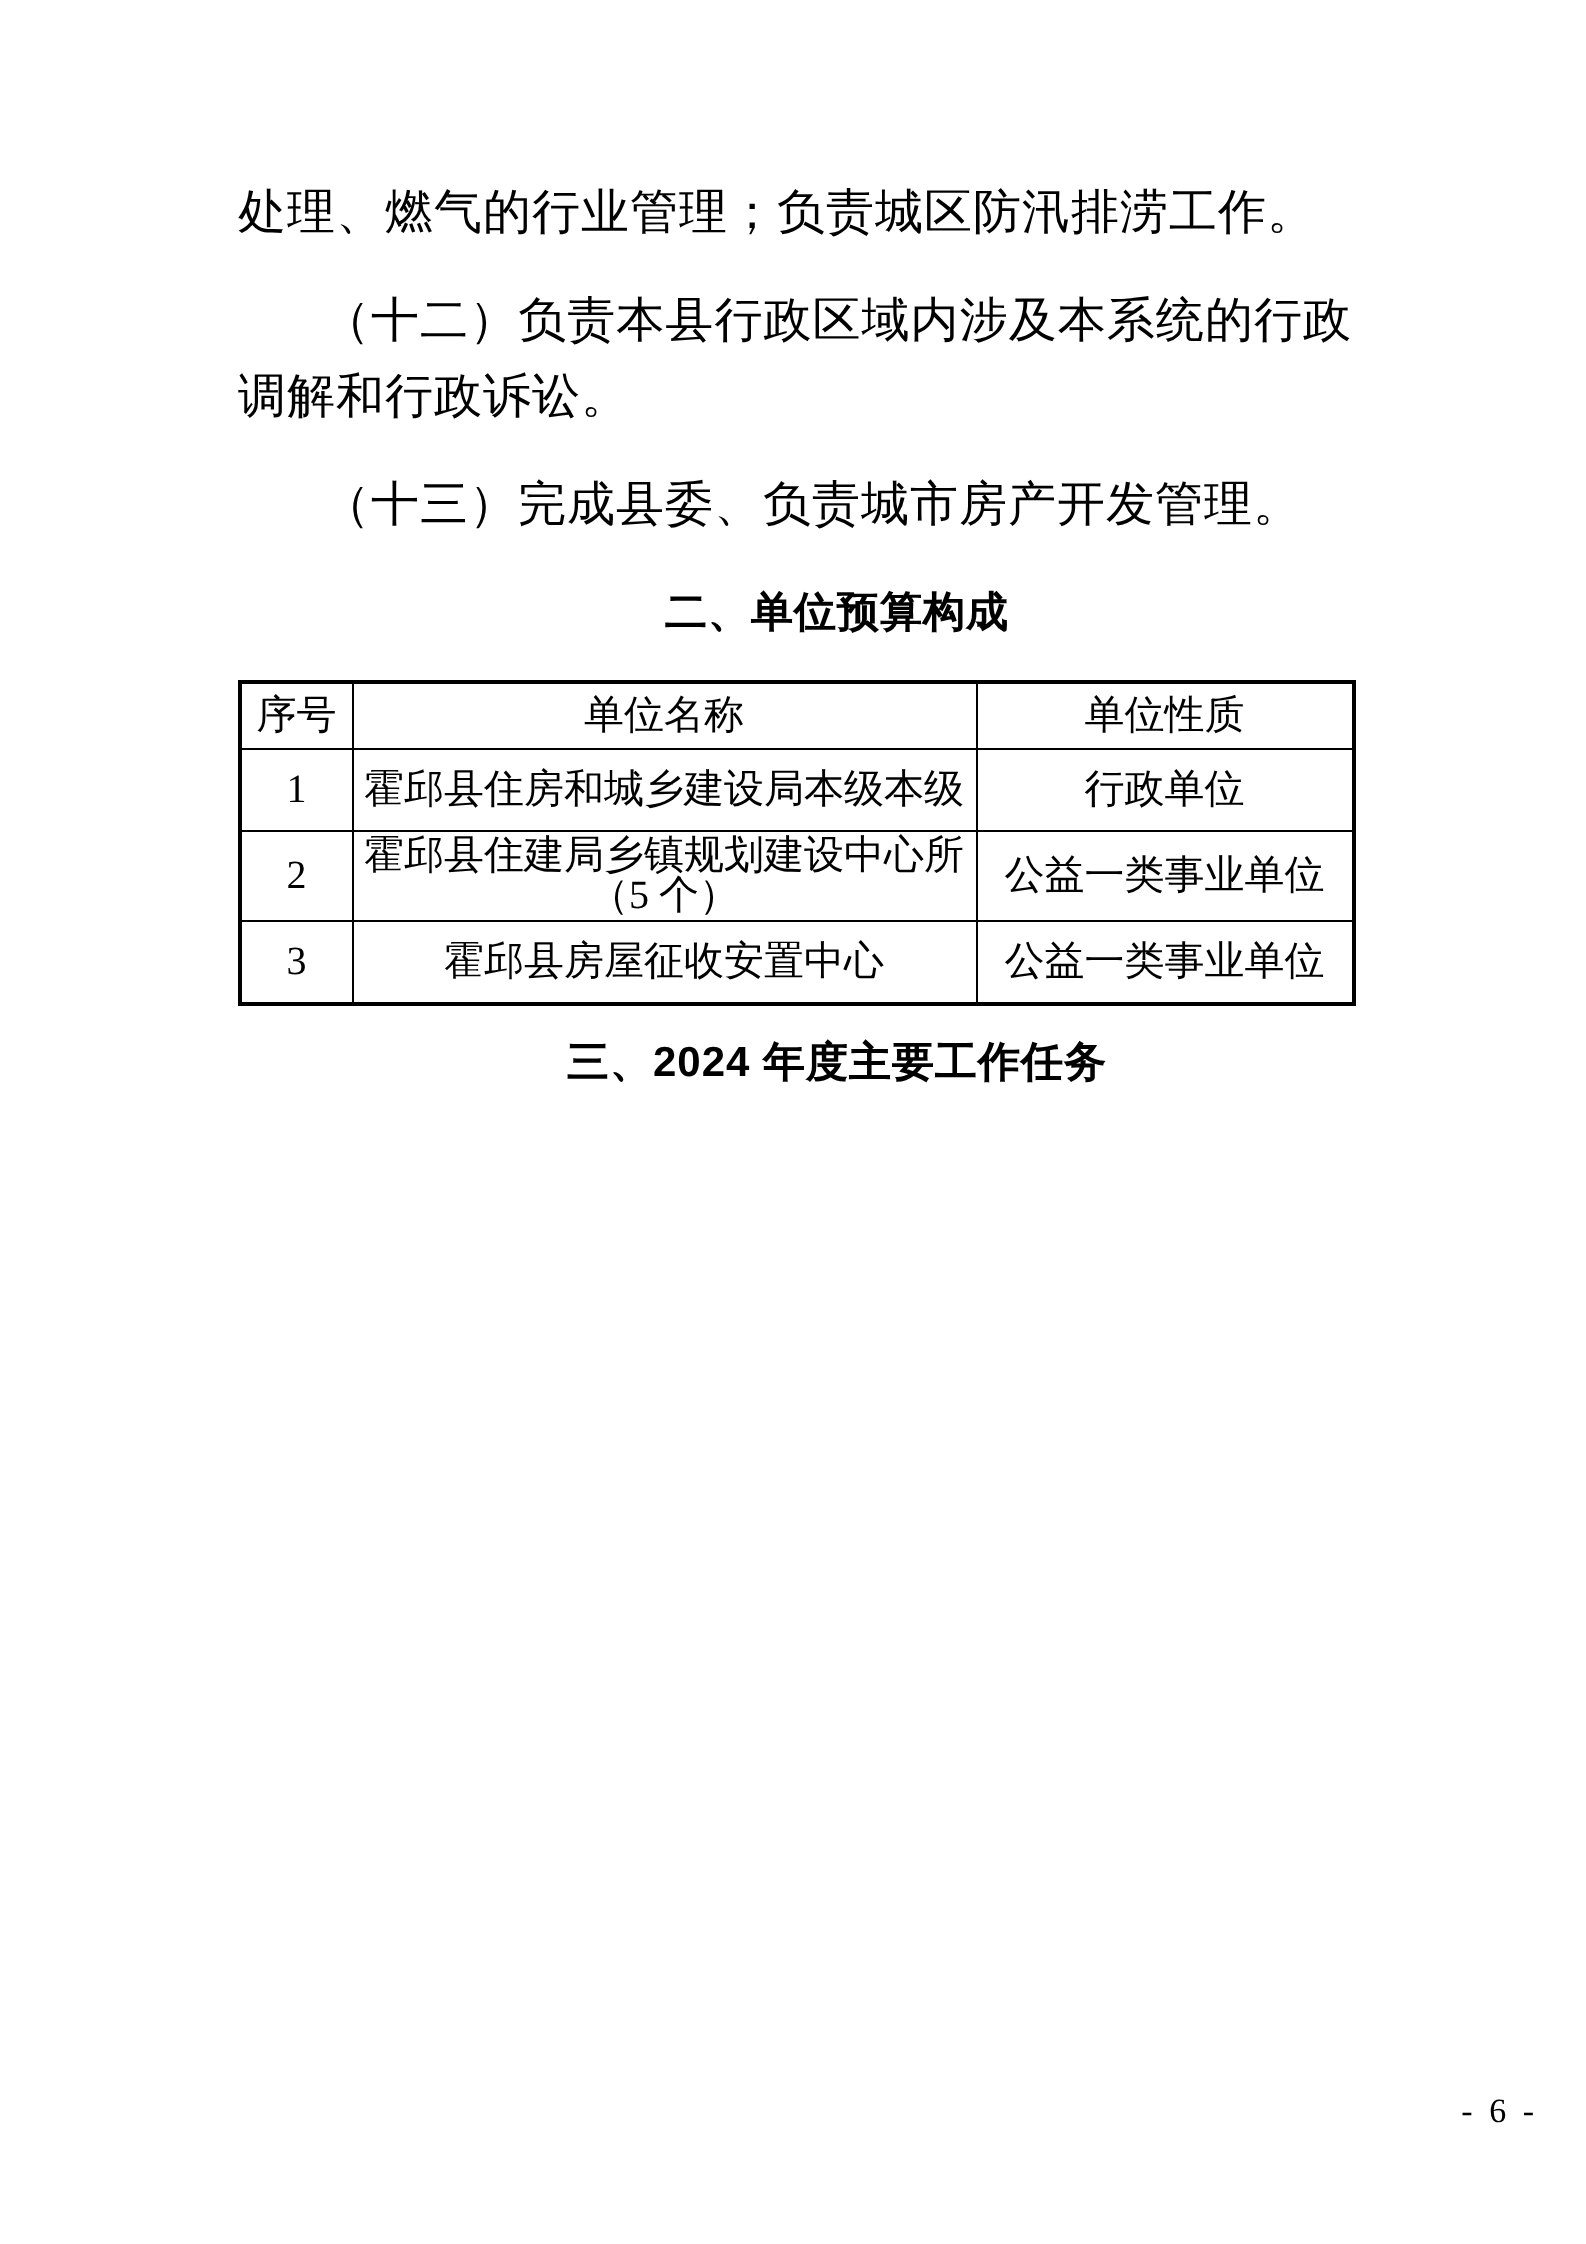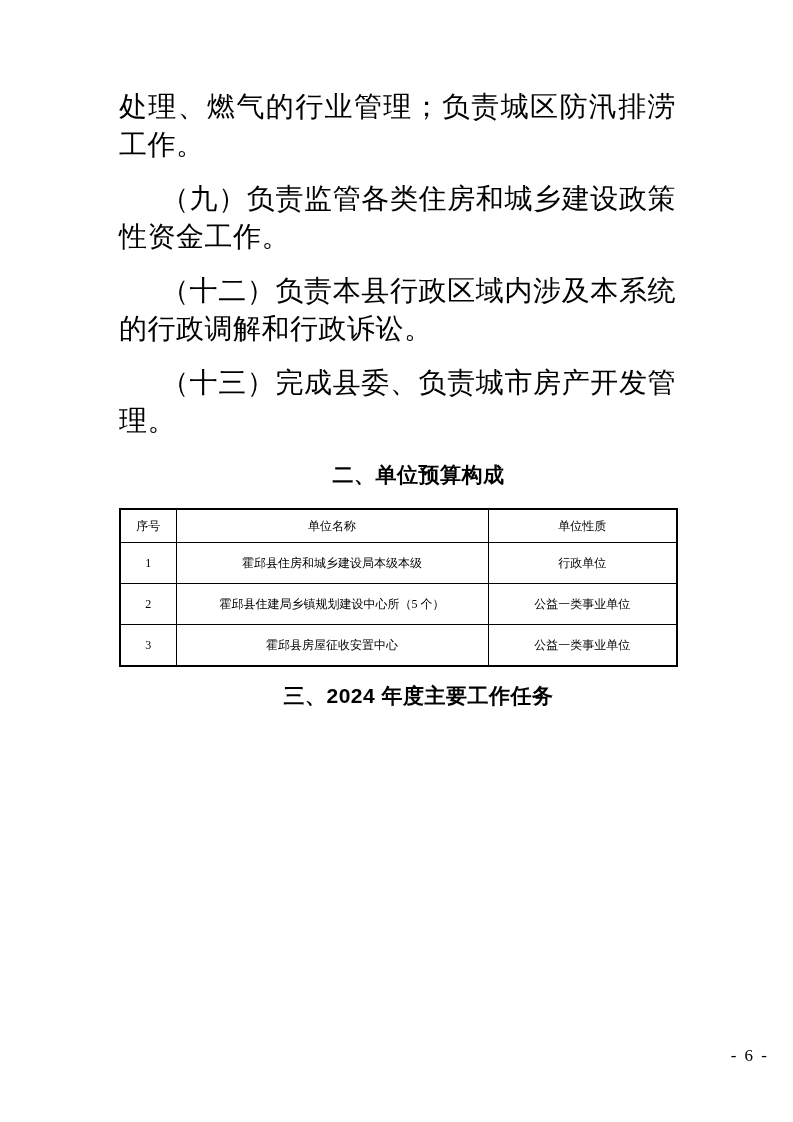--- a/index.html
+++ b/index.html
@@ -17,21 +17,21 @@
     font-family: "Liberation Serif", "DejaVu Serif", serif;
     color: #000000;
   }
   .content {
     position: absolute;
     left: 119px;
     top: 88px;
     width: 557px;
   }
   .para {
-    font-size: 28px;
+    font-size: 24px;
     line-height: 38px;
     letter-spacing: 0.5px;
     text-align: justify;
     text-indent: 42px;
     margin: 0 0 16px 0;
   }
   .para.no-indent {
     text-indent: 0;
   }
   .heading {
@@ -41,21 +41,21 @@
     line-height: 38px;
     letter-spacing: 0.5px;
     text-indent: 42px;
     margin: 4px 0 14px 0;
     text-align: center;
   }
   table.unit-table {
     width: 557px;
     border-collapse: collapse;
     margin: 4px 0 10px 0;
-    font-size: 12px;
+    font-size: 20px;
     table-layout: fixed;
   }
   table.unit-table th,
   table.unit-table td {
     border: 1px solid #000000;
     text-align: center;
     vertical-align: middle;
     padding: 2px 4px;
     font-weight: normal;
     line-height: 20px;
@@ -86,21 +86,20 @@
   }
 </style>
 </head>
 <body>
 
 <div class="page">
   <div class="content">
 
     <p class="para no-indent">处理、燃气的行业管理；负责城区防汛排涝工作。</p>
 
-    <p class="para">（九）负责监管各类住房和城乡建设政策性资金工作。</p>
 
 
 
     <p class="para">（十二）负责本县行政区域内涉及本系统的行政调解和行政诉讼。</p>
 
     <p class="para">（十三）完成县委、负责城市房产开发管理。</p>
 
     <h2 class="heading">二、单位预算构成</h2>
 
 

